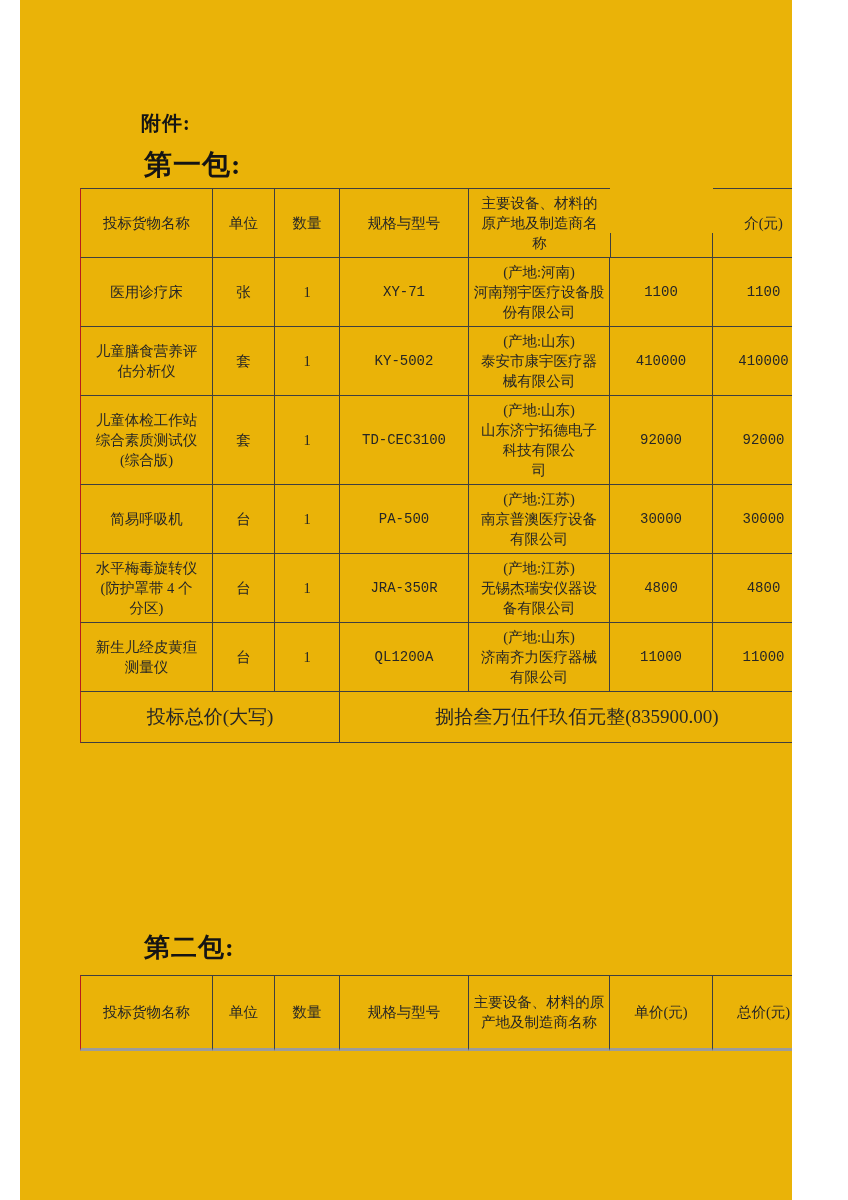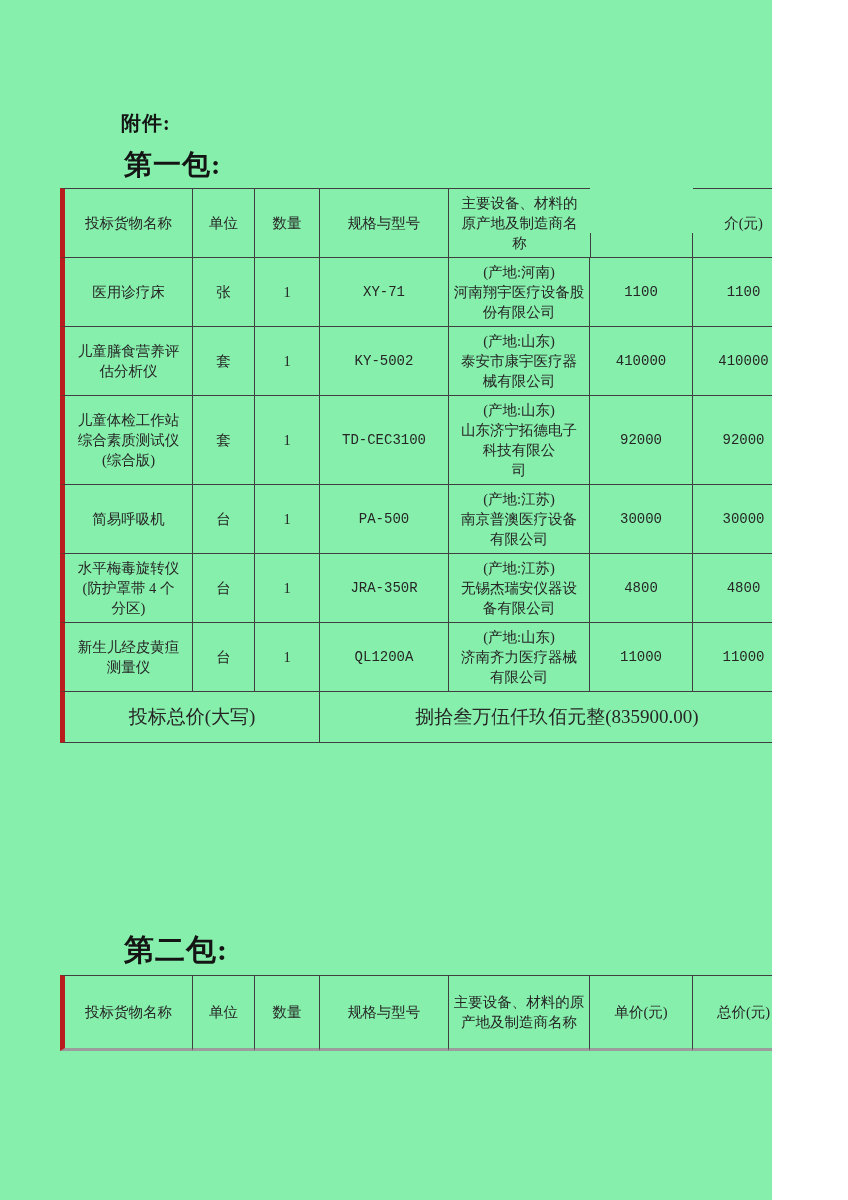--- a/index.html
+++ b/index.html
@@ -1,34 +1,35 @@
 <!DOCTYPE html>
 <html><head>
 <meta charset="utf-8">
 <style>
   html, body { margin: 0; padding: 0; background: #ffffff; }
   .page {
     position: relative;
     width: 772px;
     height: 1200px;
-    background: #86efac;
+    background: #eab308;
     overflow: hidden;
     font-family: "Liberation Serif", "DejaVu Serif", serif;
     color: #262626;
+    margin-left: 20px;
   }
   .doc-heading {
     position: absolute;
     font-weight: bold;
     color: #141414;
     letter-spacing: 1px;
     white-space: nowrap;
   }
   #attachment-heading { left: 121px; top: 110px; font-size: 20px; }
   #package1-heading  { left: 124px; top: 146px; font-size: 28px; }
-  #package2-heading  { left: 124px; top: 930px; font-size: 30px; }
+  #package2-heading  { left: 124px; top: 930px; font-size: 26px; }
 
   table.doc-table {
     position: absolute;
     left: 60px;
     width: 735px;
     table-layout: fixed;
     border-collapse: separate;
     border-spacing: 0;
     font-family: "Liberation Serif", "DejaVu Serif", serif;
   }
@@ -50,21 +51,21 @@
     vertical-align: middle;
     white-space: pre-line;
     font-size: 14.5px;
     line-height: 20px;
     font-weight: normal;
     padding: 4px 2px;
     color: #262626;
     overflow: hidden;
   }
   .doc-table th:first-child, .doc-table td:first-child {
-    border-left: 5px solid #b91c1c;
+    border-left: 1px solid #b91c1c;
   }
   .doc-table thead th { border-top: 1px solid #3f3f3f; }
 
   #table1 thead th { height: 52px; }
   #table2 thead th { height: 64px; border-bottom: 3px solid #9c9c9c; }
 
   
   #table1 thead th:nth-child(5) { border-right: none; }
   #table1 thead th:nth-child(6) { border-top: none; border-right: none; position: relative; }
   #table1 thead th:nth-child(6)::before {

